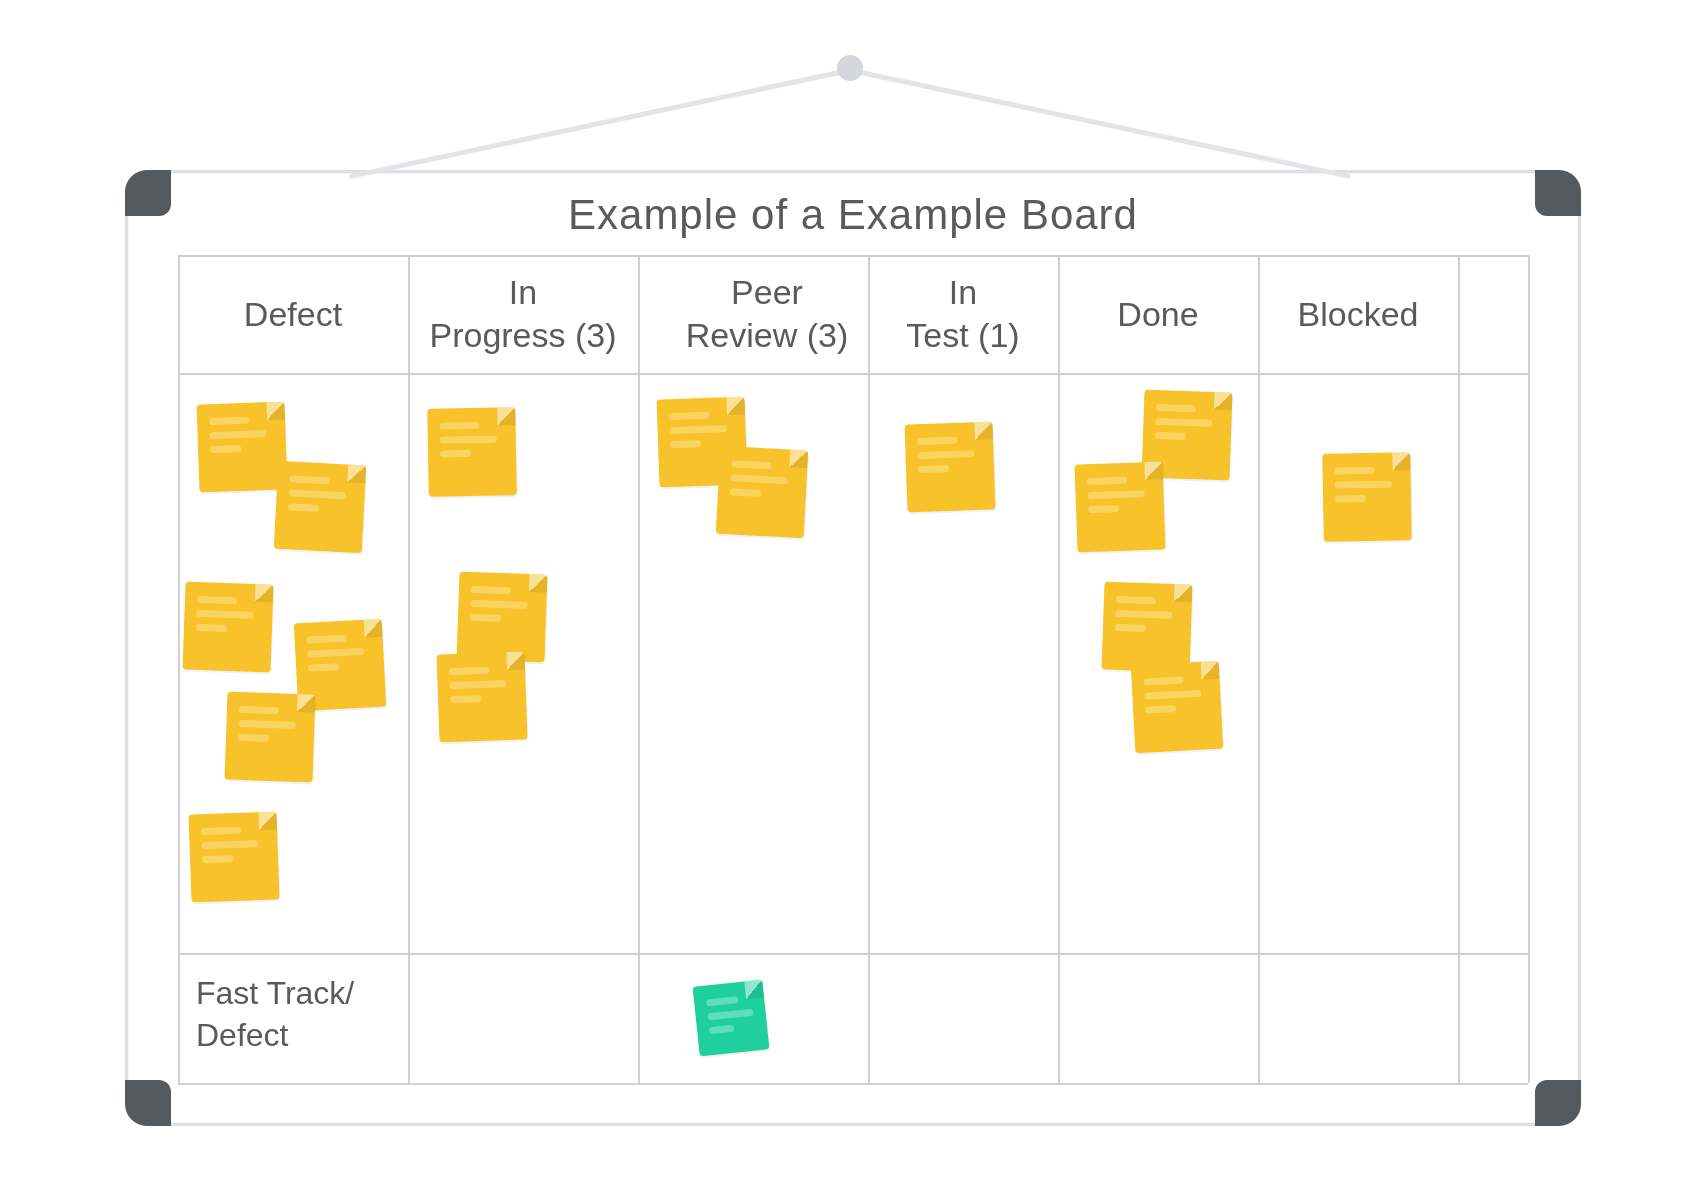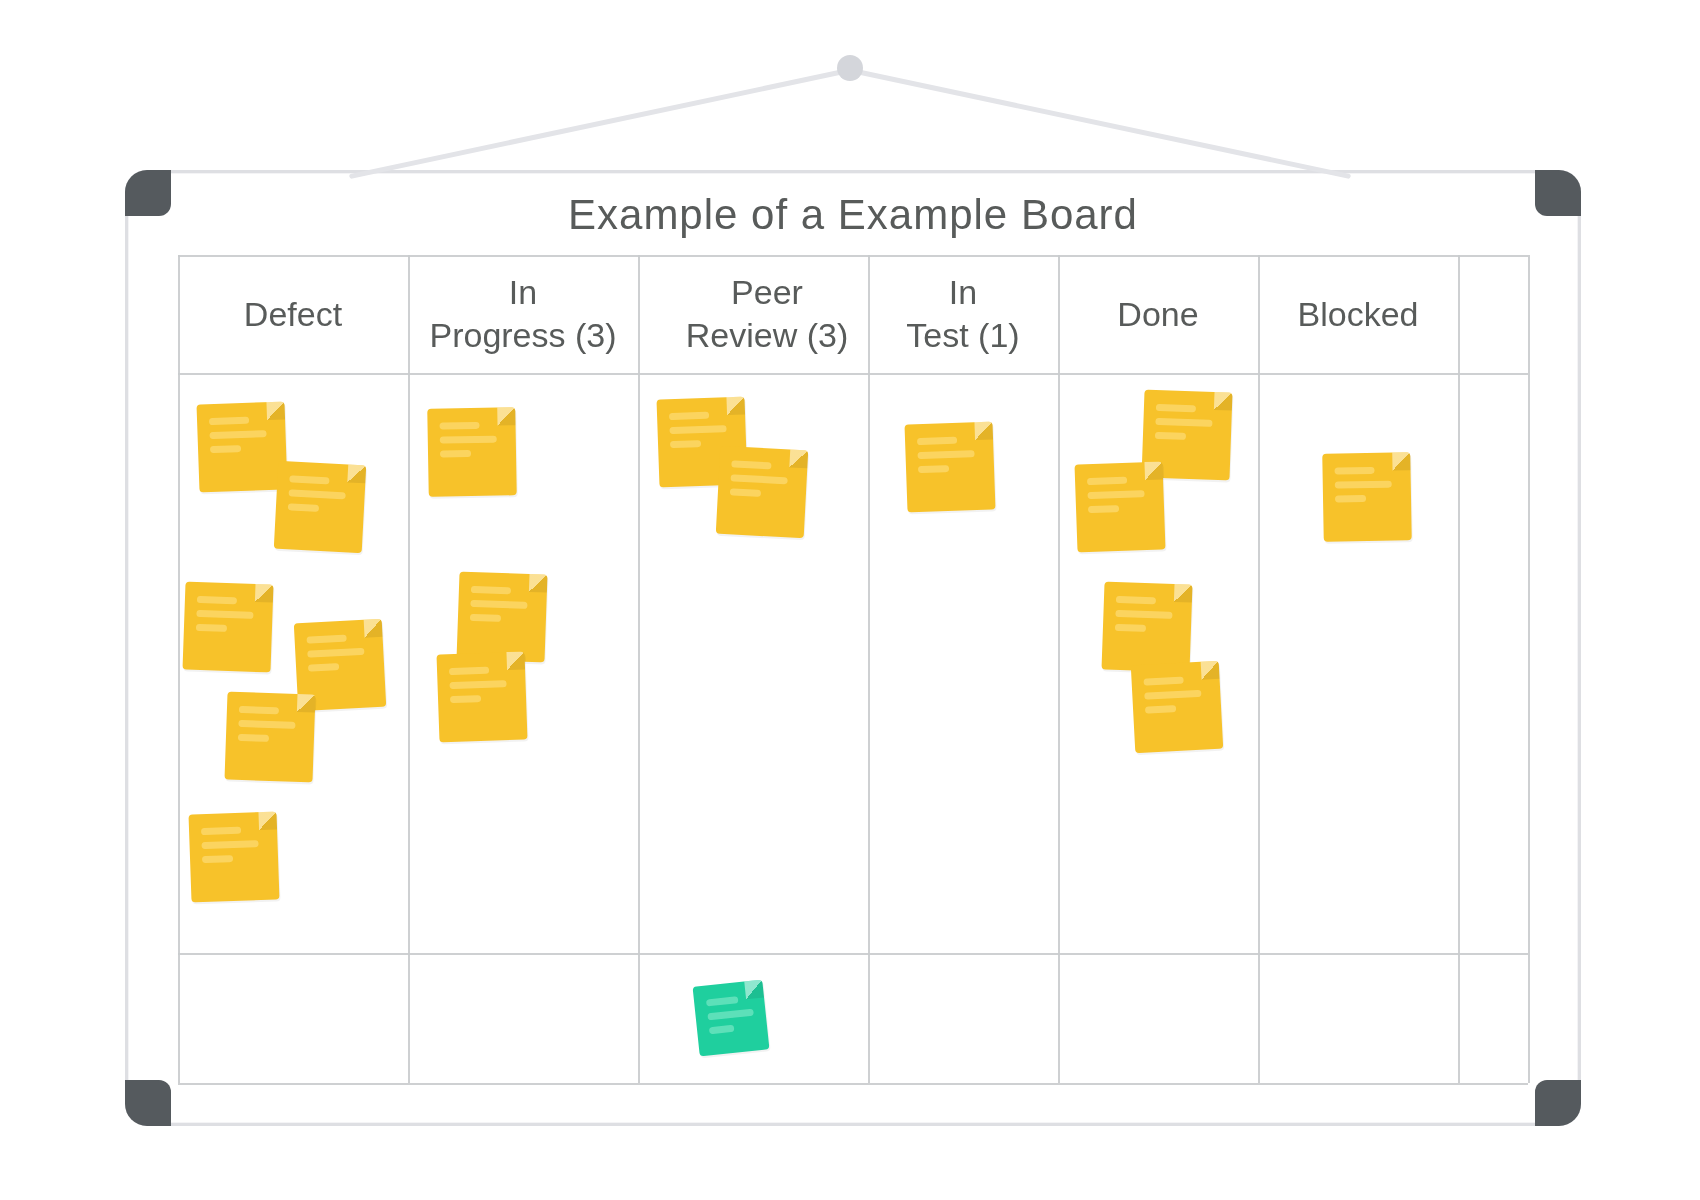--- a/index.html
+++ b/index.html
@@ -158,20 +158,22 @@
     <div class="colhead" style="left:50px;  top:120px; width:230px;">Defect</div>
     <div class="colhead" style="left:280px; top:98px;  width:230px;">In
 Progress (3)</div>
     <div class="colhead" style="left:534px; top:98px;  width:210px;">Peer
 Review (3)</div>
     <div class="colhead" style="left:740px; top:98px;  width:190px;">In
 Test (1)</div>
     <div class="colhead" style="left:930px; top:120px; width:200px;">Done</div>
     <div class="colhead" style="left:1130px;top:120px; width:200px;">Blocked</div>
 
+    <div class="rowlabel" style="left:68px; top:800px;">Fast Track/
+Defect</div>
 
     <div id="sticky-layer">
         <div class="sticky yellow" style="left: 70px; top: 230px; width: 88px; height: 88px; transform: rotate(-2deg);">
           <div class="line" style="left: 12px; top: 14px; width: 39.6px;"></div>
           <div class="line" style="left: 12px; top: 28px; width: 57.2px;"></div>
           <div class="line" style="left: 12px; top: 42px; width: 30.8px;"></div>
         </div>
         <div class="sticky yellow" style="left: 148px; top: 290px; width: 88px; height: 88px; transform: rotate(3deg);">
           <div class="line" style="left: 12px; top: 14px; width: 39.6px;"></div>
           <div class="line" style="left: 12px; top: 28px; width: 57.2px;"></div>

